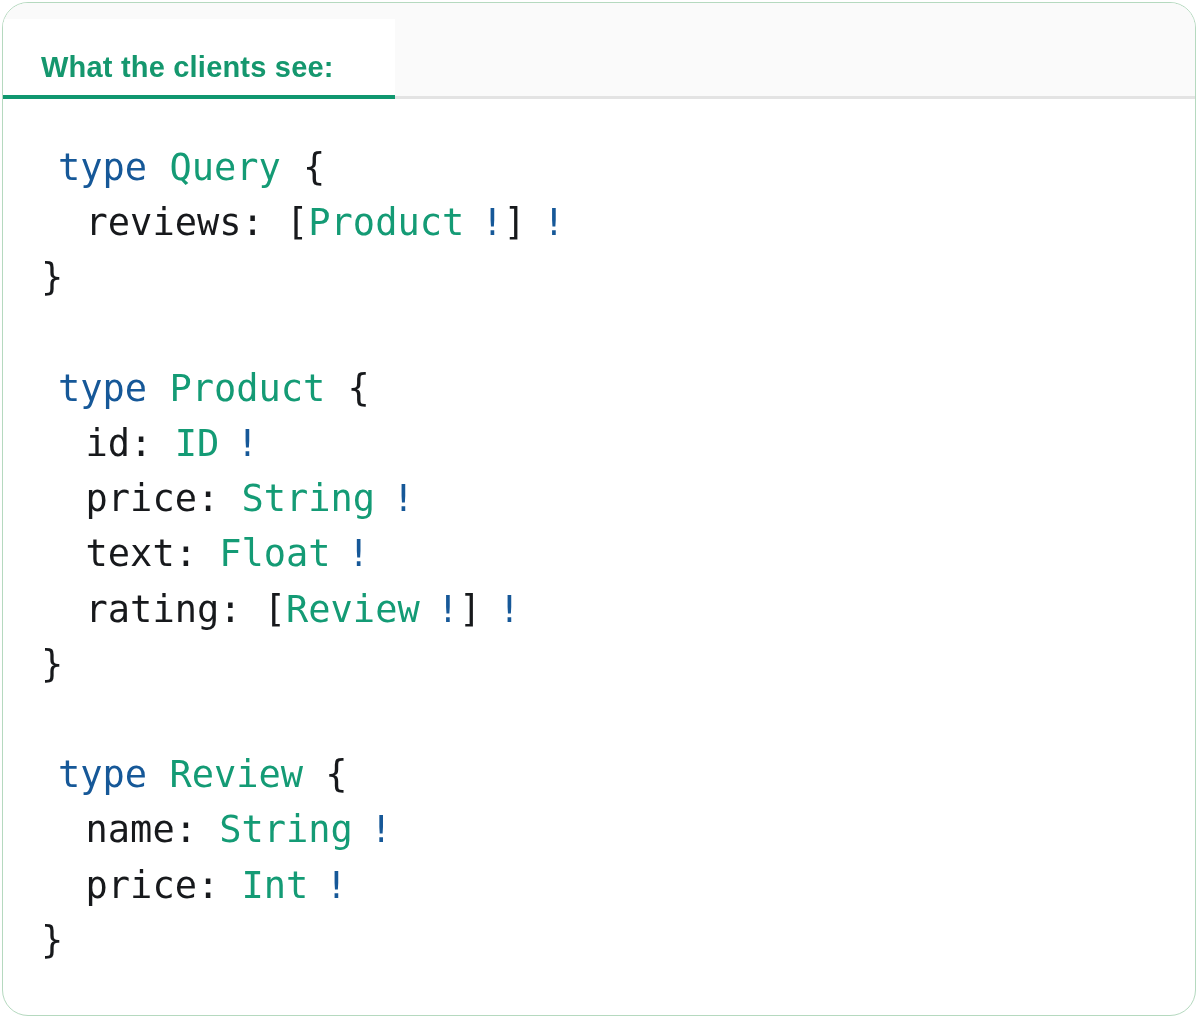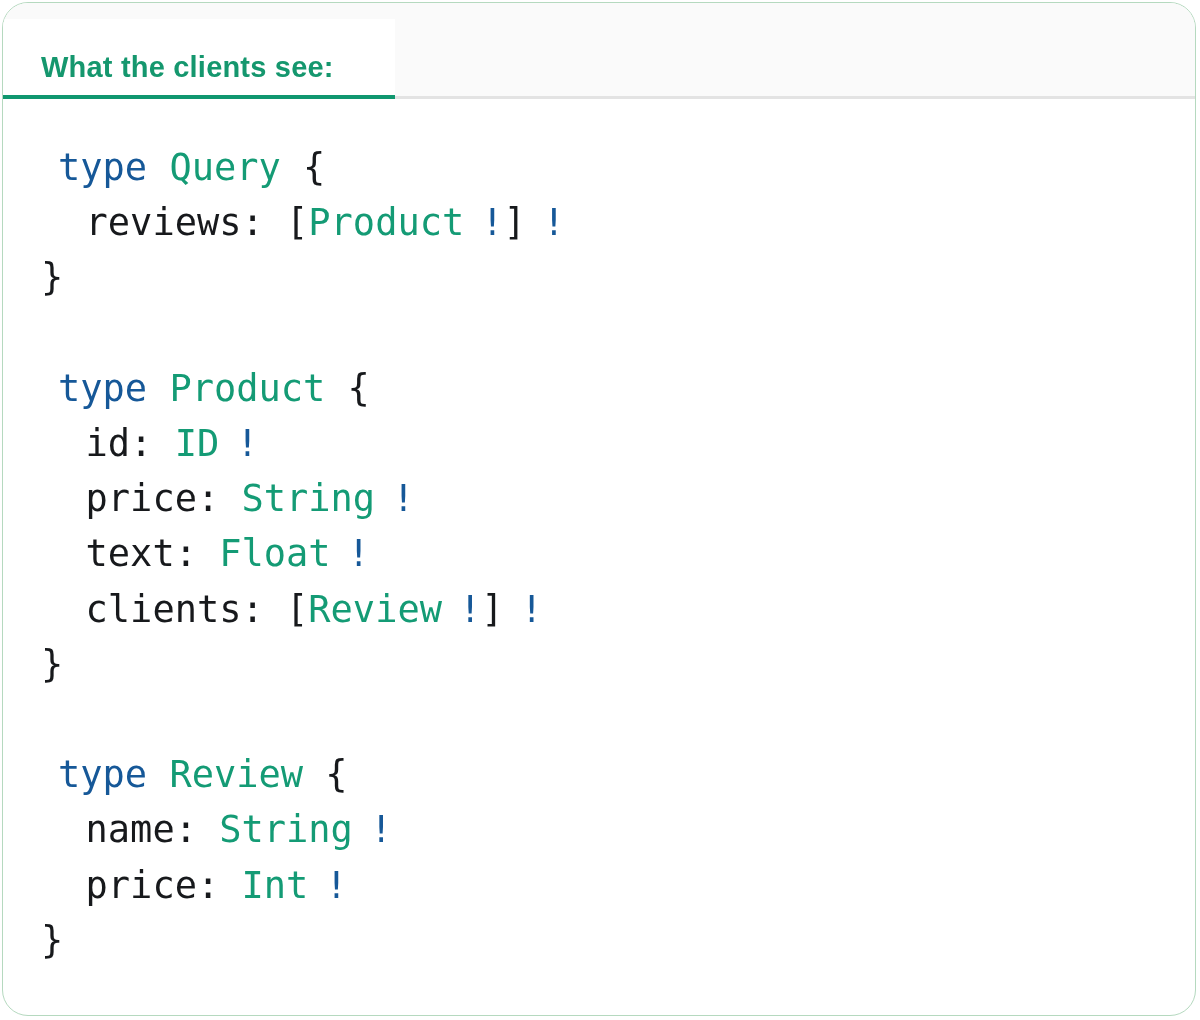--- a/index.html
+++ b/index.html
@@ -91,20 +91,20 @@
     <div class="tab-indicator"></div>
   </div>
   <pre class="code" id="code"><span class="kw">type</span><span class="plain"> </span><span class="tn">Query</span><span class="plain"> {</span>
 <span class="plain">  reviews: [</span><span class="tn">Product</span><span class="kw">!</span><span class="plain">]</span><span class="kw">!</span>
 <span class="plain">}</span>
 
 <span class="kw">type</span><span class="plain"> </span><span class="tn">Product</span><span class="plain"> {</span>
 <span class="plain">  id: </span><span class="tn">ID</span><span class="kw">!</span>
 <span class="plain">  price: </span><span class="tn">String</span><span class="kw">!</span>
 <span class="plain">  text: </span><span class="tn">Float</span><span class="kw">!</span>
-<span class="plain">  clients: [</span><span class="tn">Review</span><span class="kw">!</span><span class="plain">]</span><span class="kw">!</span>
+<span class="plain">  rating: [</span><span class="tn">Review</span><span class="kw">!</span><span class="plain">]</span><span class="kw">!</span>
 <span class="plain">}</span>
 
 <span class="kw">type</span><span class="plain"> </span><span class="tn">Review</span><span class="plain"> {</span>
 <span class="plain">  name: </span><span class="tn">String</span><span class="kw">!</span>
 <span class="plain">  price: </span><span class="tn">Int</span><span class="kw">!</span>
 <span class="plain">}</span></pre>
 </div>
 
 </body></html>

